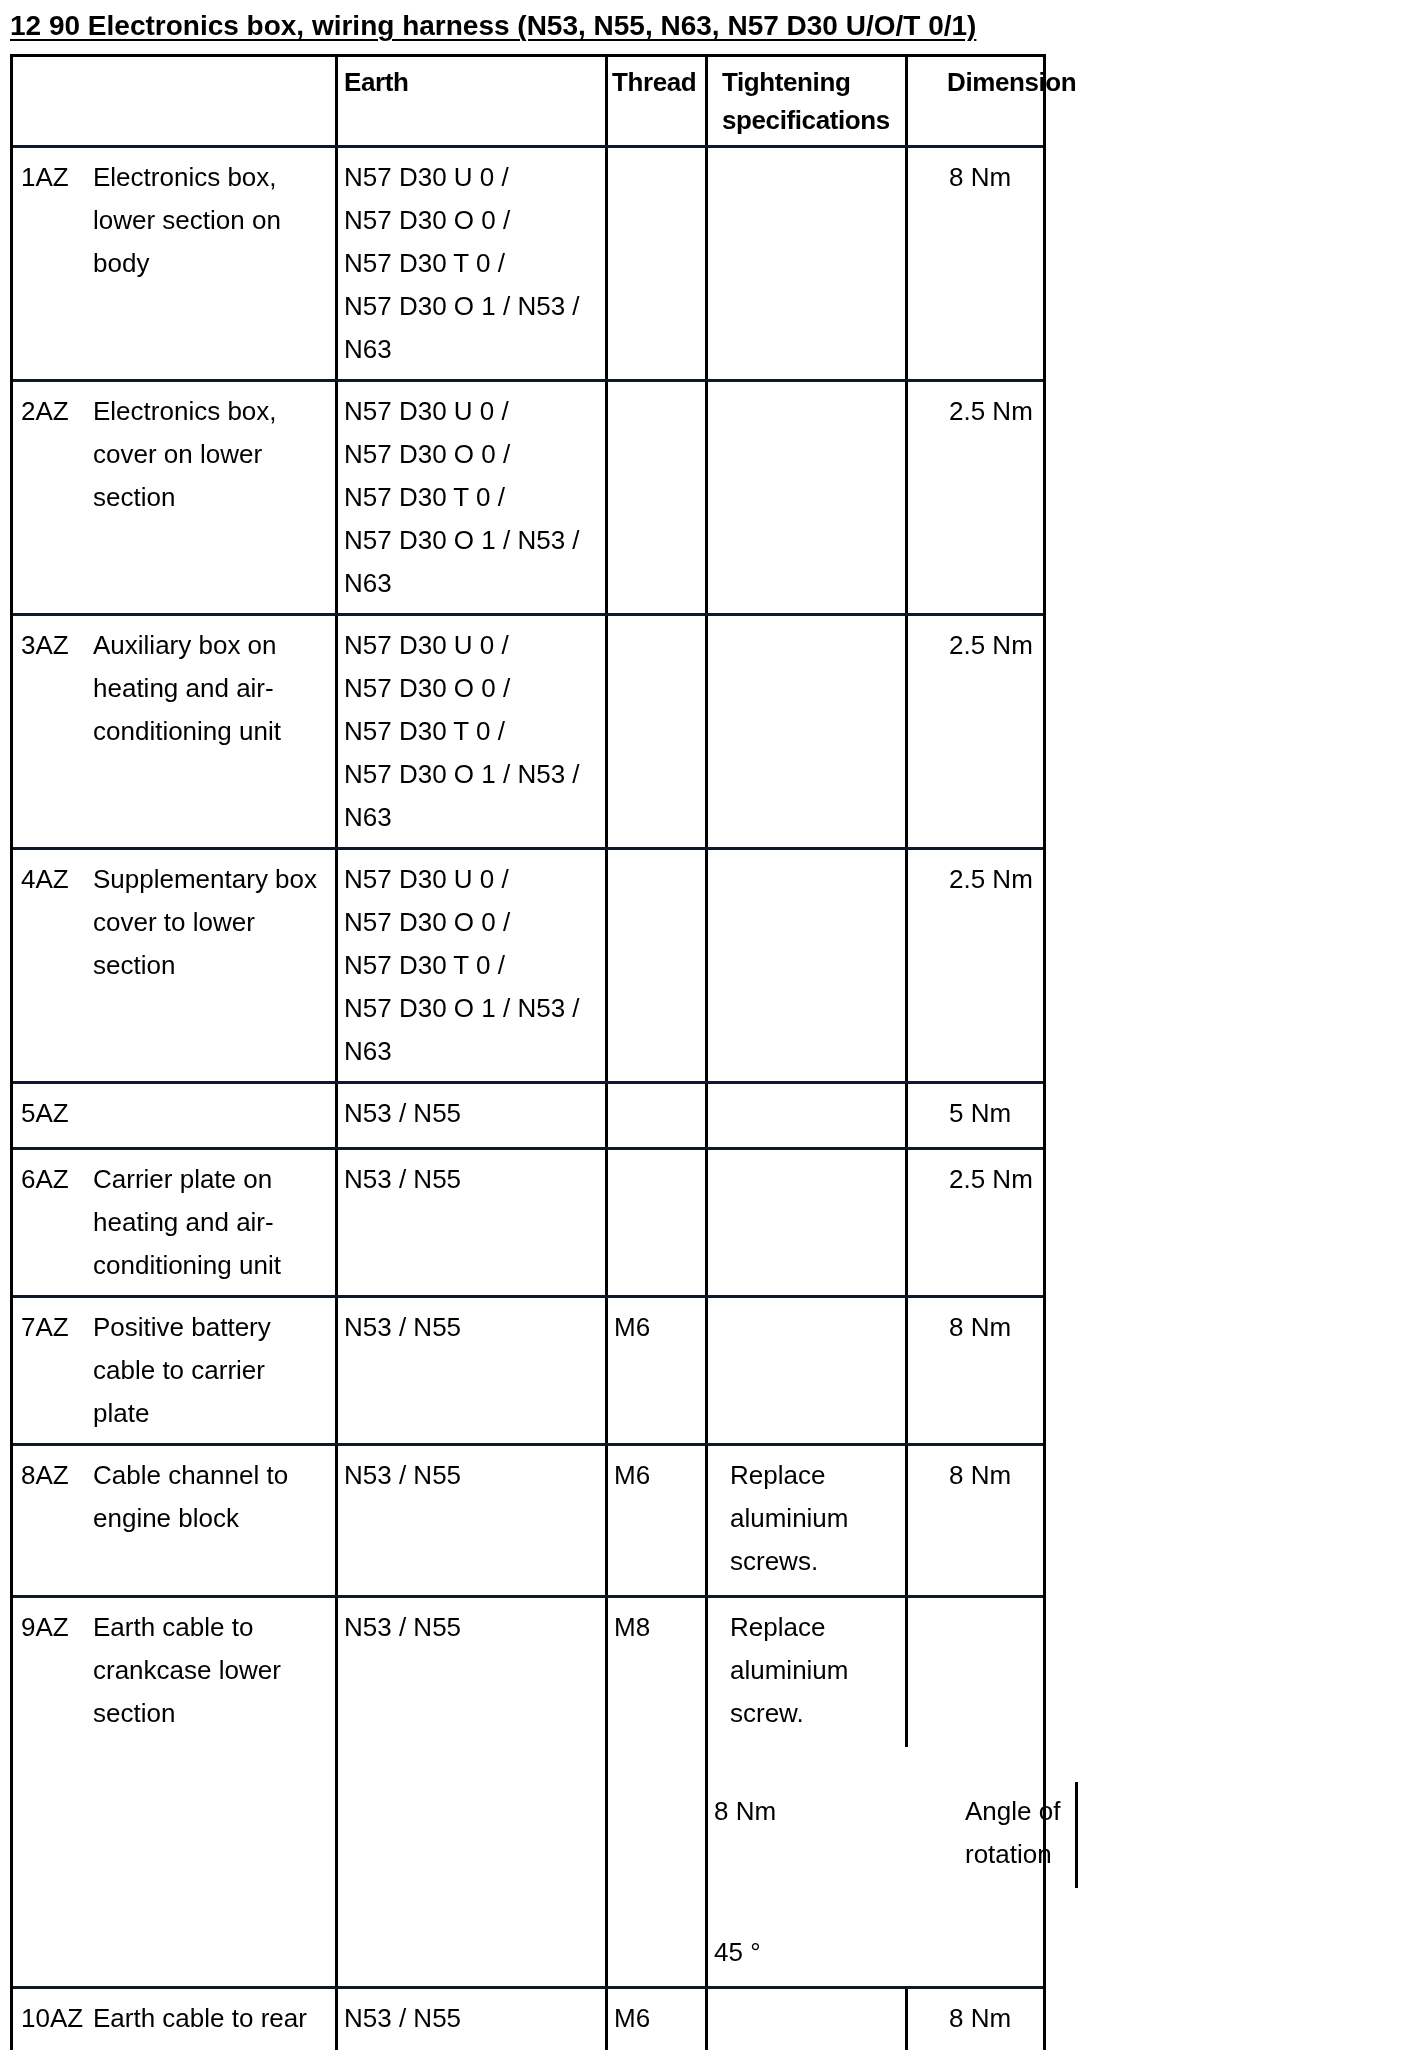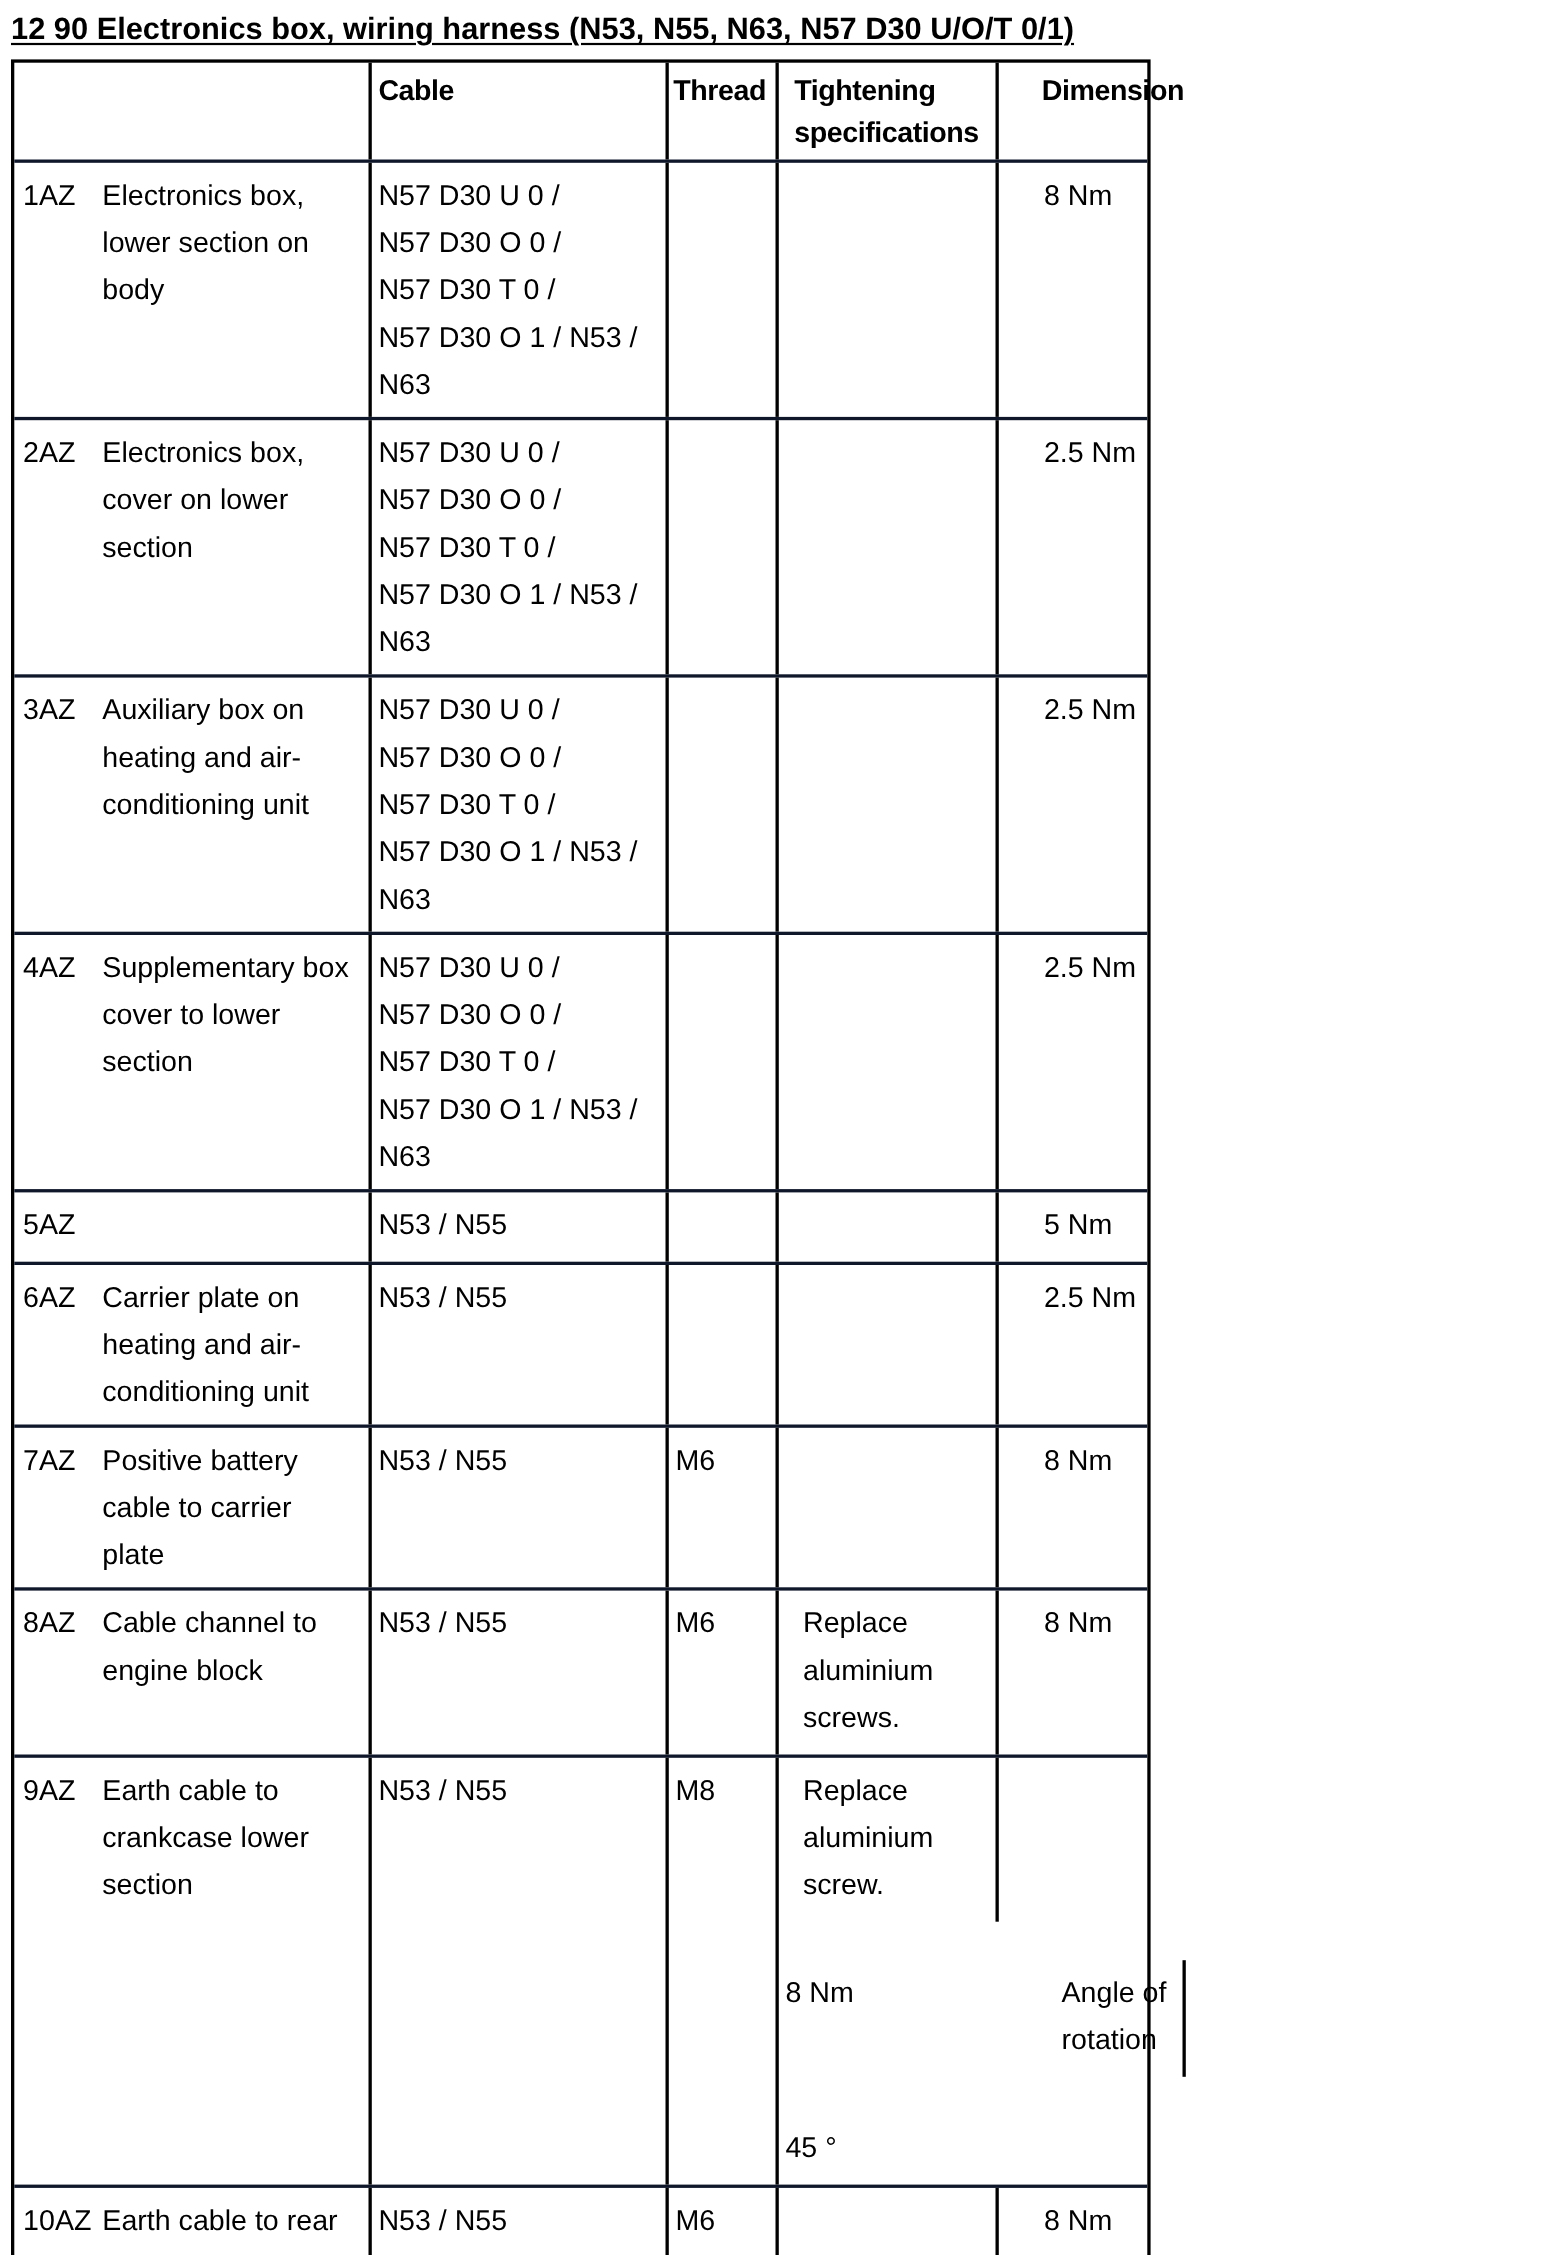--- a/index.html
+++ b/index.html
@@ -90,21 +90,21 @@
 <body>
 
 <div class="page">
 
   <div class="page-title">12 90 Electronics box, wiring harness (N53, N55, N63, N57 D30 U/O/T 0/1)</div>
 
   <div class="spec-table">
 
     <div class="row header-row">
       <div class="cell desc-cell"></div>
-      <div class="cell type-cell">Cable</div>
+      <div class="cell type-cell">Earth</div>
       <div class="cell thread-cell">Thread</div>
       <div class="spec-grid">
         <div class="spec-text">Tightening
 specifications</div>
         <div class="spec-dim">Dimension</div>
       </div>
     </div>
 
   <div class="row">
     <div class="cell desc-cell">

